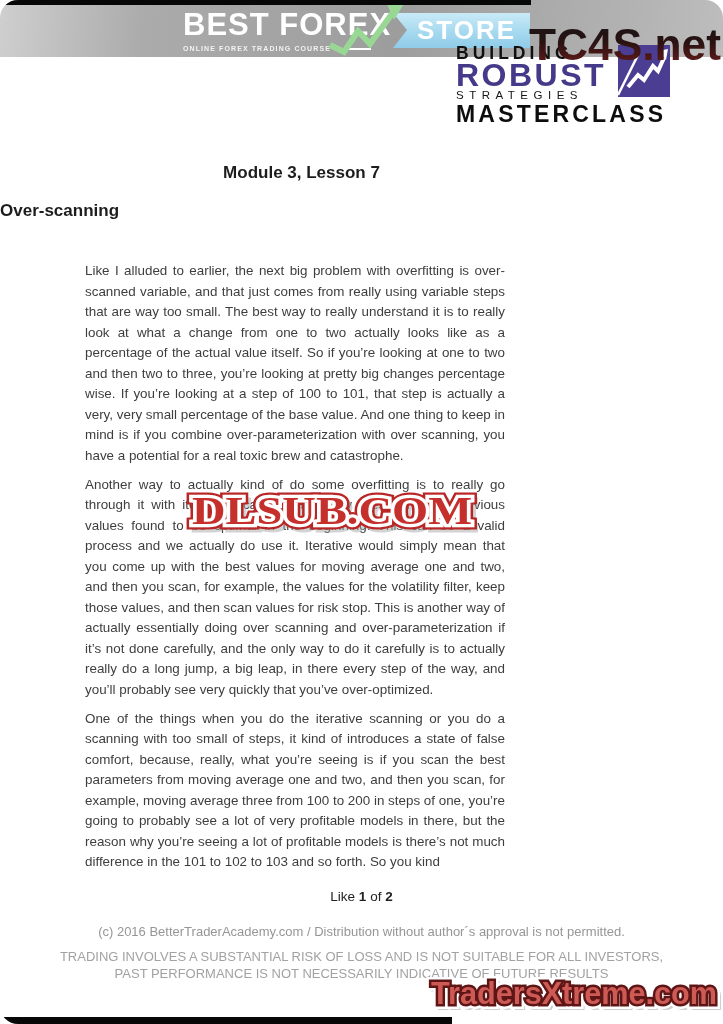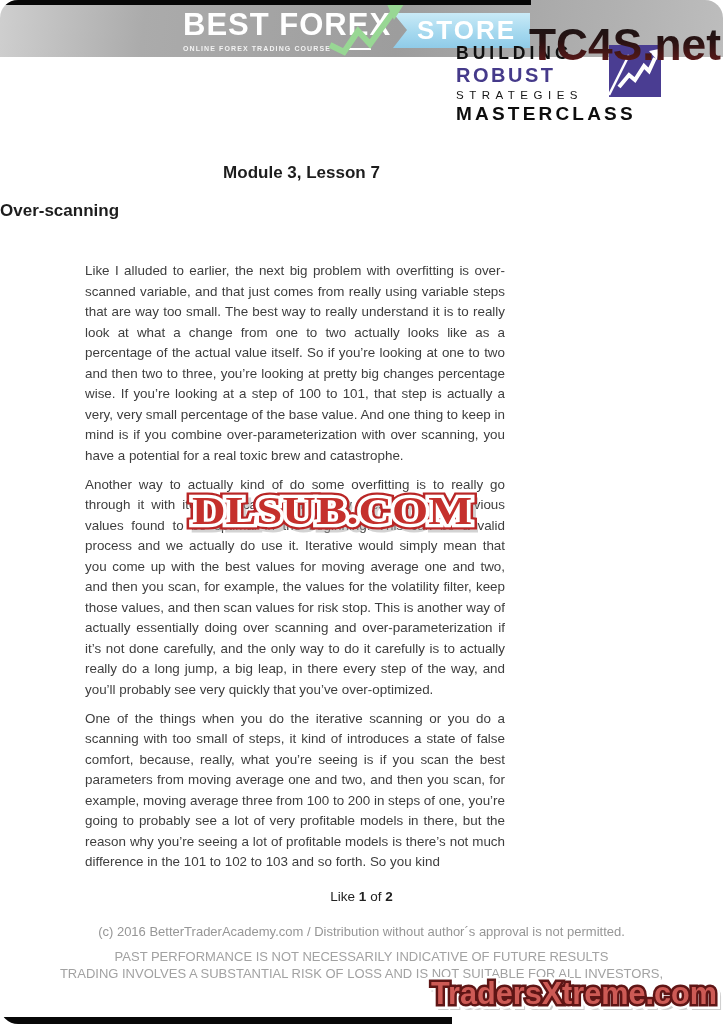--- a/index.html
+++ b/index.html
@@ -27,24 +27,24 @@
   .store-label{font-size:26px;font-weight:bold;color:#ffffff;letter-spacing:2px;}
 
   
   .tc4s{position:absolute;right:0;top:5px;z-index:5;margin-top:16px;}
 
   
   .mc{position:absolute;left:456px;top:44px;z-index:3;width:190px;color:#111;}
   .mc-row{display:flex;align-items:flex-start;gap:25px;}
   .mc-texts{width:136px;}
   .mc-l1{font-size:17.5px;font-weight:bold;letter-spacing:4px;line-height:18px;color:#101010;}
-  .mc-l2{font-size:20px;font-weight:bold;letter-spacing:2.5px;line-height:26px;color:#453a8a;}
+  .mc-l2{font-size:32px;font-weight:bold;letter-spacing:2.5px;line-height:26px;color:#453a8a;}
   .mc-l3{font-size:11.5px;letter-spacing:5.5px;line-height:13px;color:#151515;margin-top:1px;}
   .mc-square{width:52px;height:52px;background:#4a3d92;position:relative;margin-left:1px;margin-top:1px;}
-  .mc-l4{font-size:19px;font-weight:bold;letter-spacing:3.2px;line-height:20px;color:#0d0d0d;margin-top:2px;}
+  .mc-l4{font-size:23px;font-weight:bold;letter-spacing:3.2px;line-height:20px;color:#0d0d0d;margin-top:2px;}
 
   
   .doc-title{position:absolute;left:0;top:163px;width:603px;text-align:center;
              font-size:17px;font-weight:bold;color:#1d1d1d;}
   .doc-subtitle{position:absolute;left:0;top:201px;width:723px;
              font-size:17px;font-weight:bold;color:#1d1d1d;}
 
   
   .transcript{position:absolute;left:85px;top:261px;width:554px;display:flex;z-index:2;}
   .speaker{width:134px;font-weight:bold;font-size:13.5px;color:#2f2f2f;}
@@ -142,22 +142,22 @@
         <text x="146" y="38" text-anchor="middle" textLength="280" lengthAdjust="spacingAndGlyphs" fill="#c5302c">DLSUB.COM</text>
       </g>
     </svg>
   </div>
 
   <div class="page-num"><span>Like </span><span class="b">1</span><span> of </span><span class="b">2</span></div>
 
   <div class="copyright">(c) 2016 BetterTraderAcademy.com / Distribution without author´s approval is not permitted.</div>
 
   <div class="disclaimer">
+    <div>TRADING INVOLVES A SUBSTANTIAL RISK OF LOSS AND IS NOT SUITABLE FOR ALL INVESTORS,</div>
     <div>PAST PERFORMANCE IS NOT NECESSARILY INDICATIVE OF FUTURE RESULTS</div>
-    <div>TRADING INVOLVES A SUBSTANTIAL RISK OF LOSS AND IS NOT SUITABLE FOR ALL INVESTORS,</div>
   </div>
 
   <div class="tx">
     <svg width="298" height="40" viewBox="0 0 298 40">
       <g font-family="Liberation Sans, sans-serif" font-size="31" font-weight="bold">
         <text x="152" y="33" text-anchor="middle" textLength="286" lengthAdjust="spacingAndGlyphs" fill="#c2c2c2" stroke="#c2c2c2" stroke-width="6" opacity="0.8">TradersXtreme.com</text>
         <text x="149" y="30" text-anchor="middle" textLength="286" lengthAdjust="spacingAndGlyphs" fill="none" stroke="#ffffff" stroke-width="10">TradersXtreme.com</text>
         <text x="149" y="30" text-anchor="middle" textLength="286" lengthAdjust="spacingAndGlyphs" fill="none" stroke="#5e1515" stroke-width="5">TradersXtreme.com</text>
         <text x="149" y="30" text-anchor="middle" textLength="286" lengthAdjust="spacingAndGlyphs" fill="#cd5a55">TradersXtreme.com</text>
       </g>

